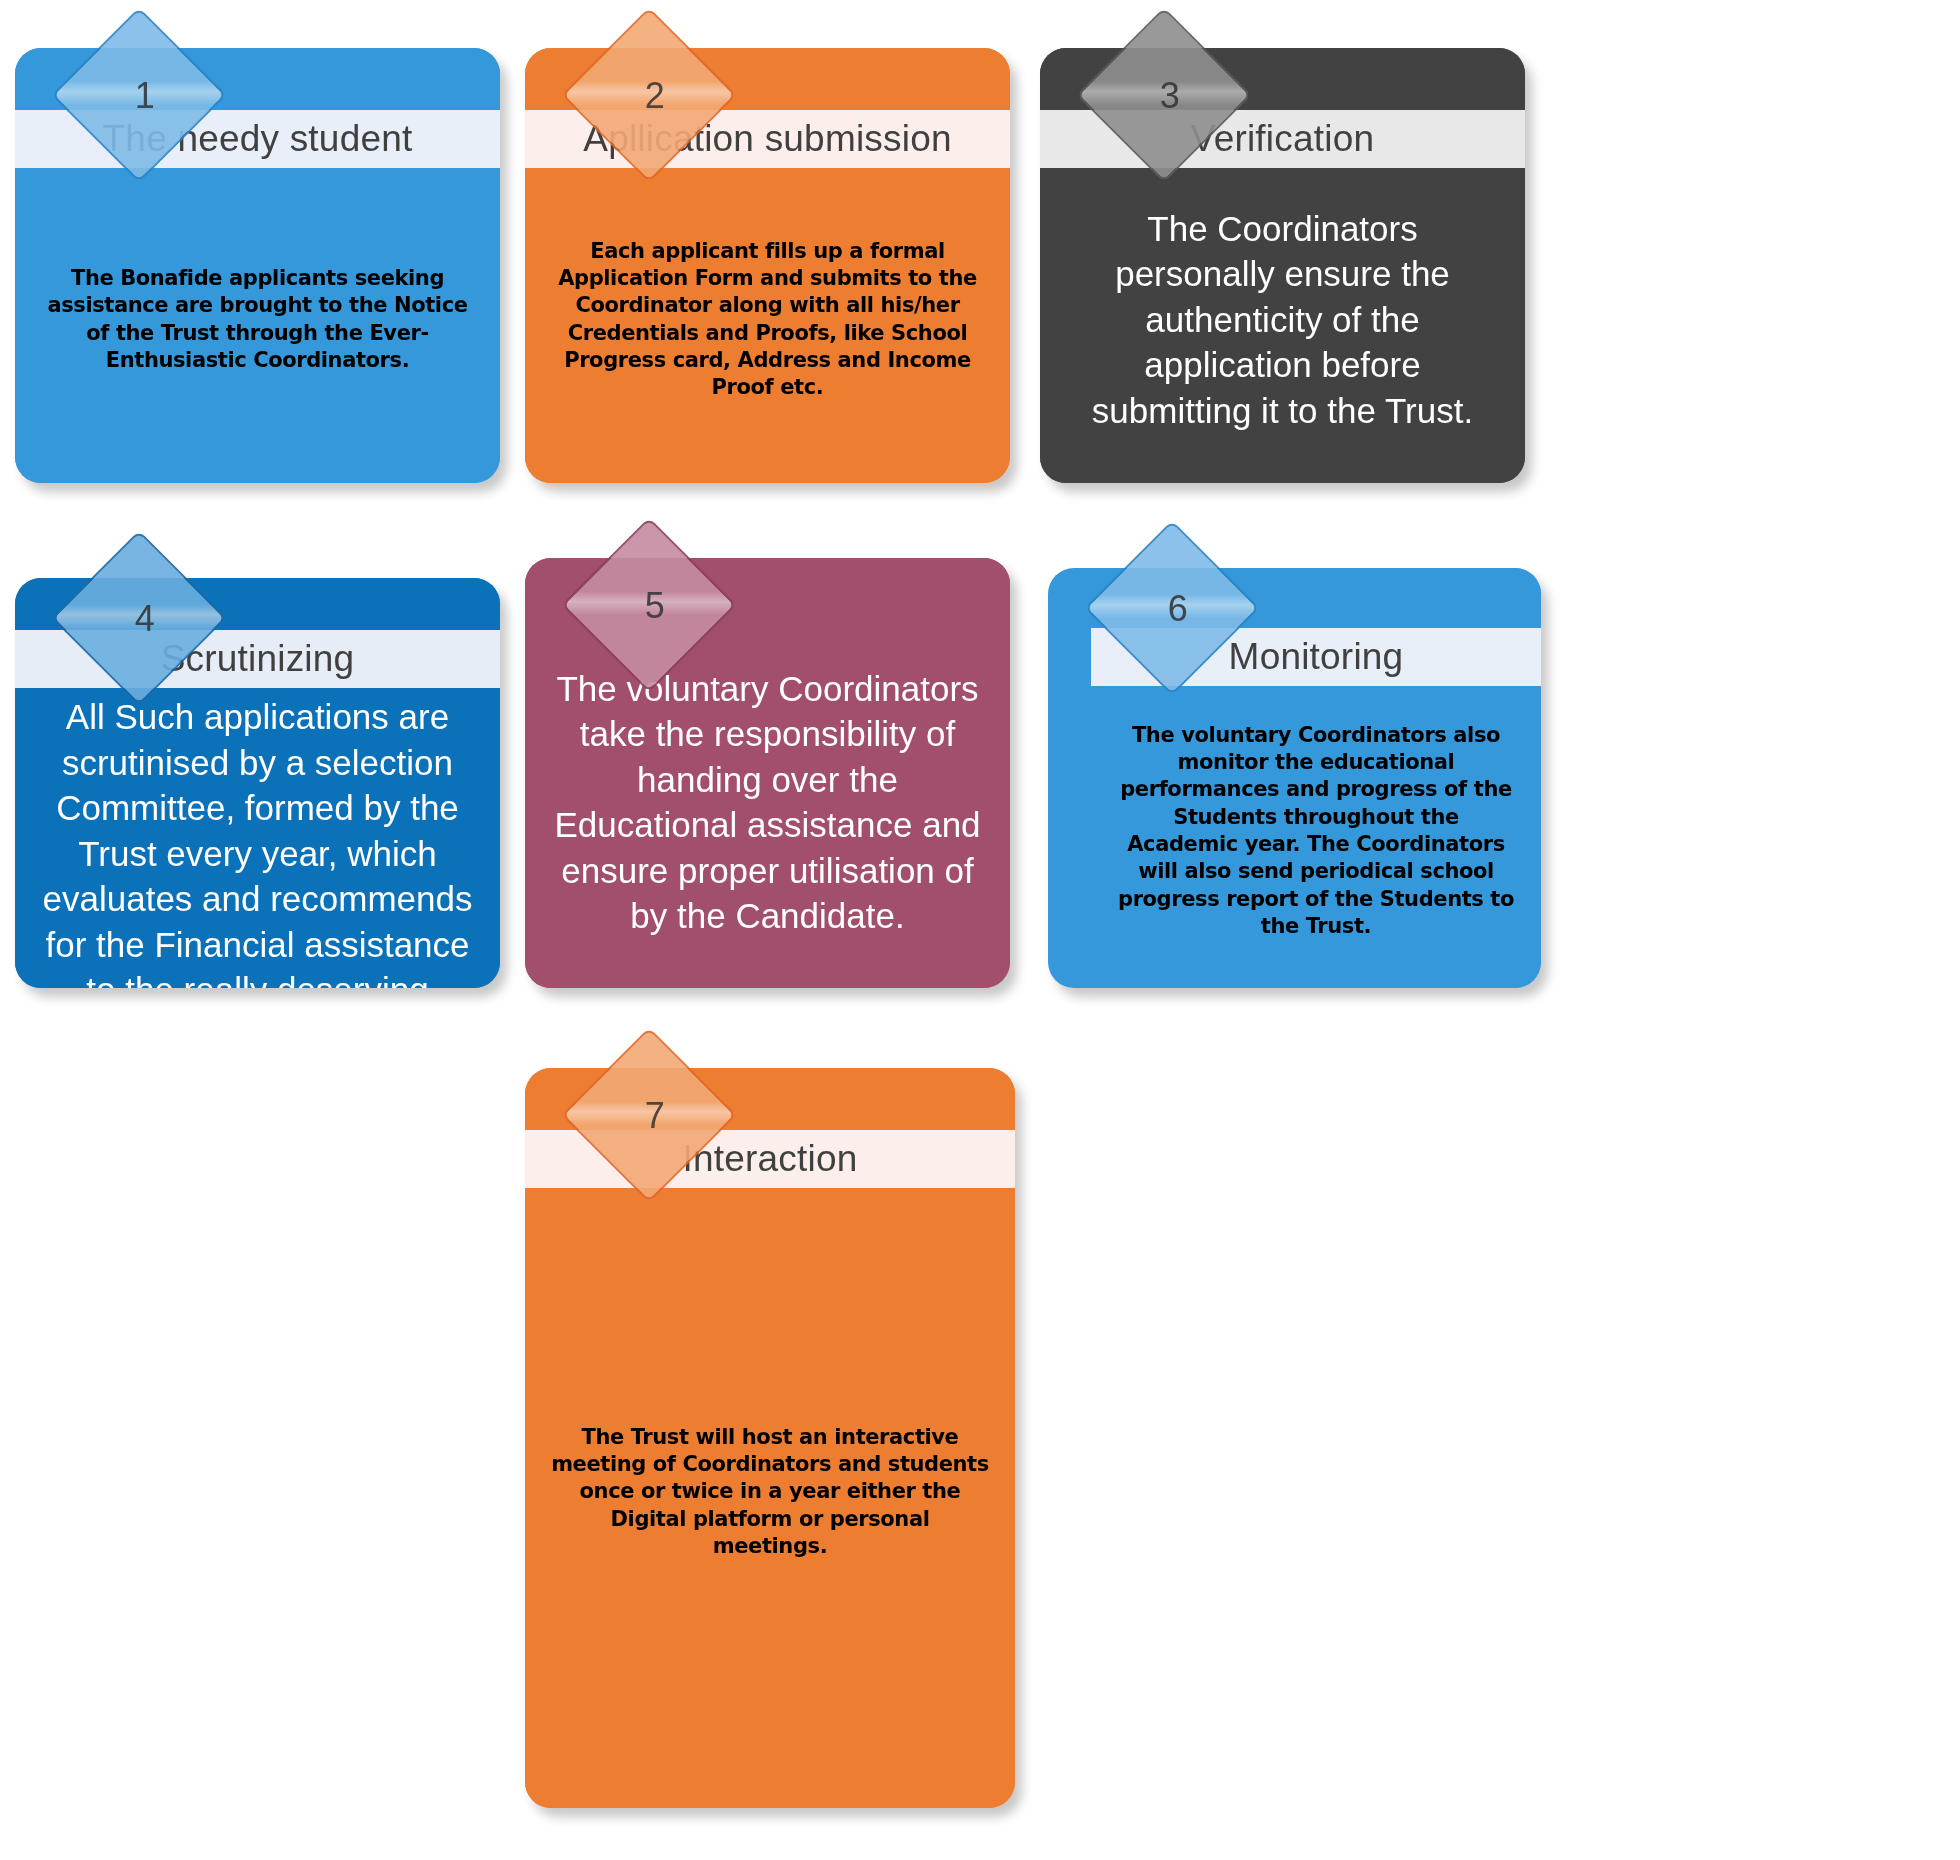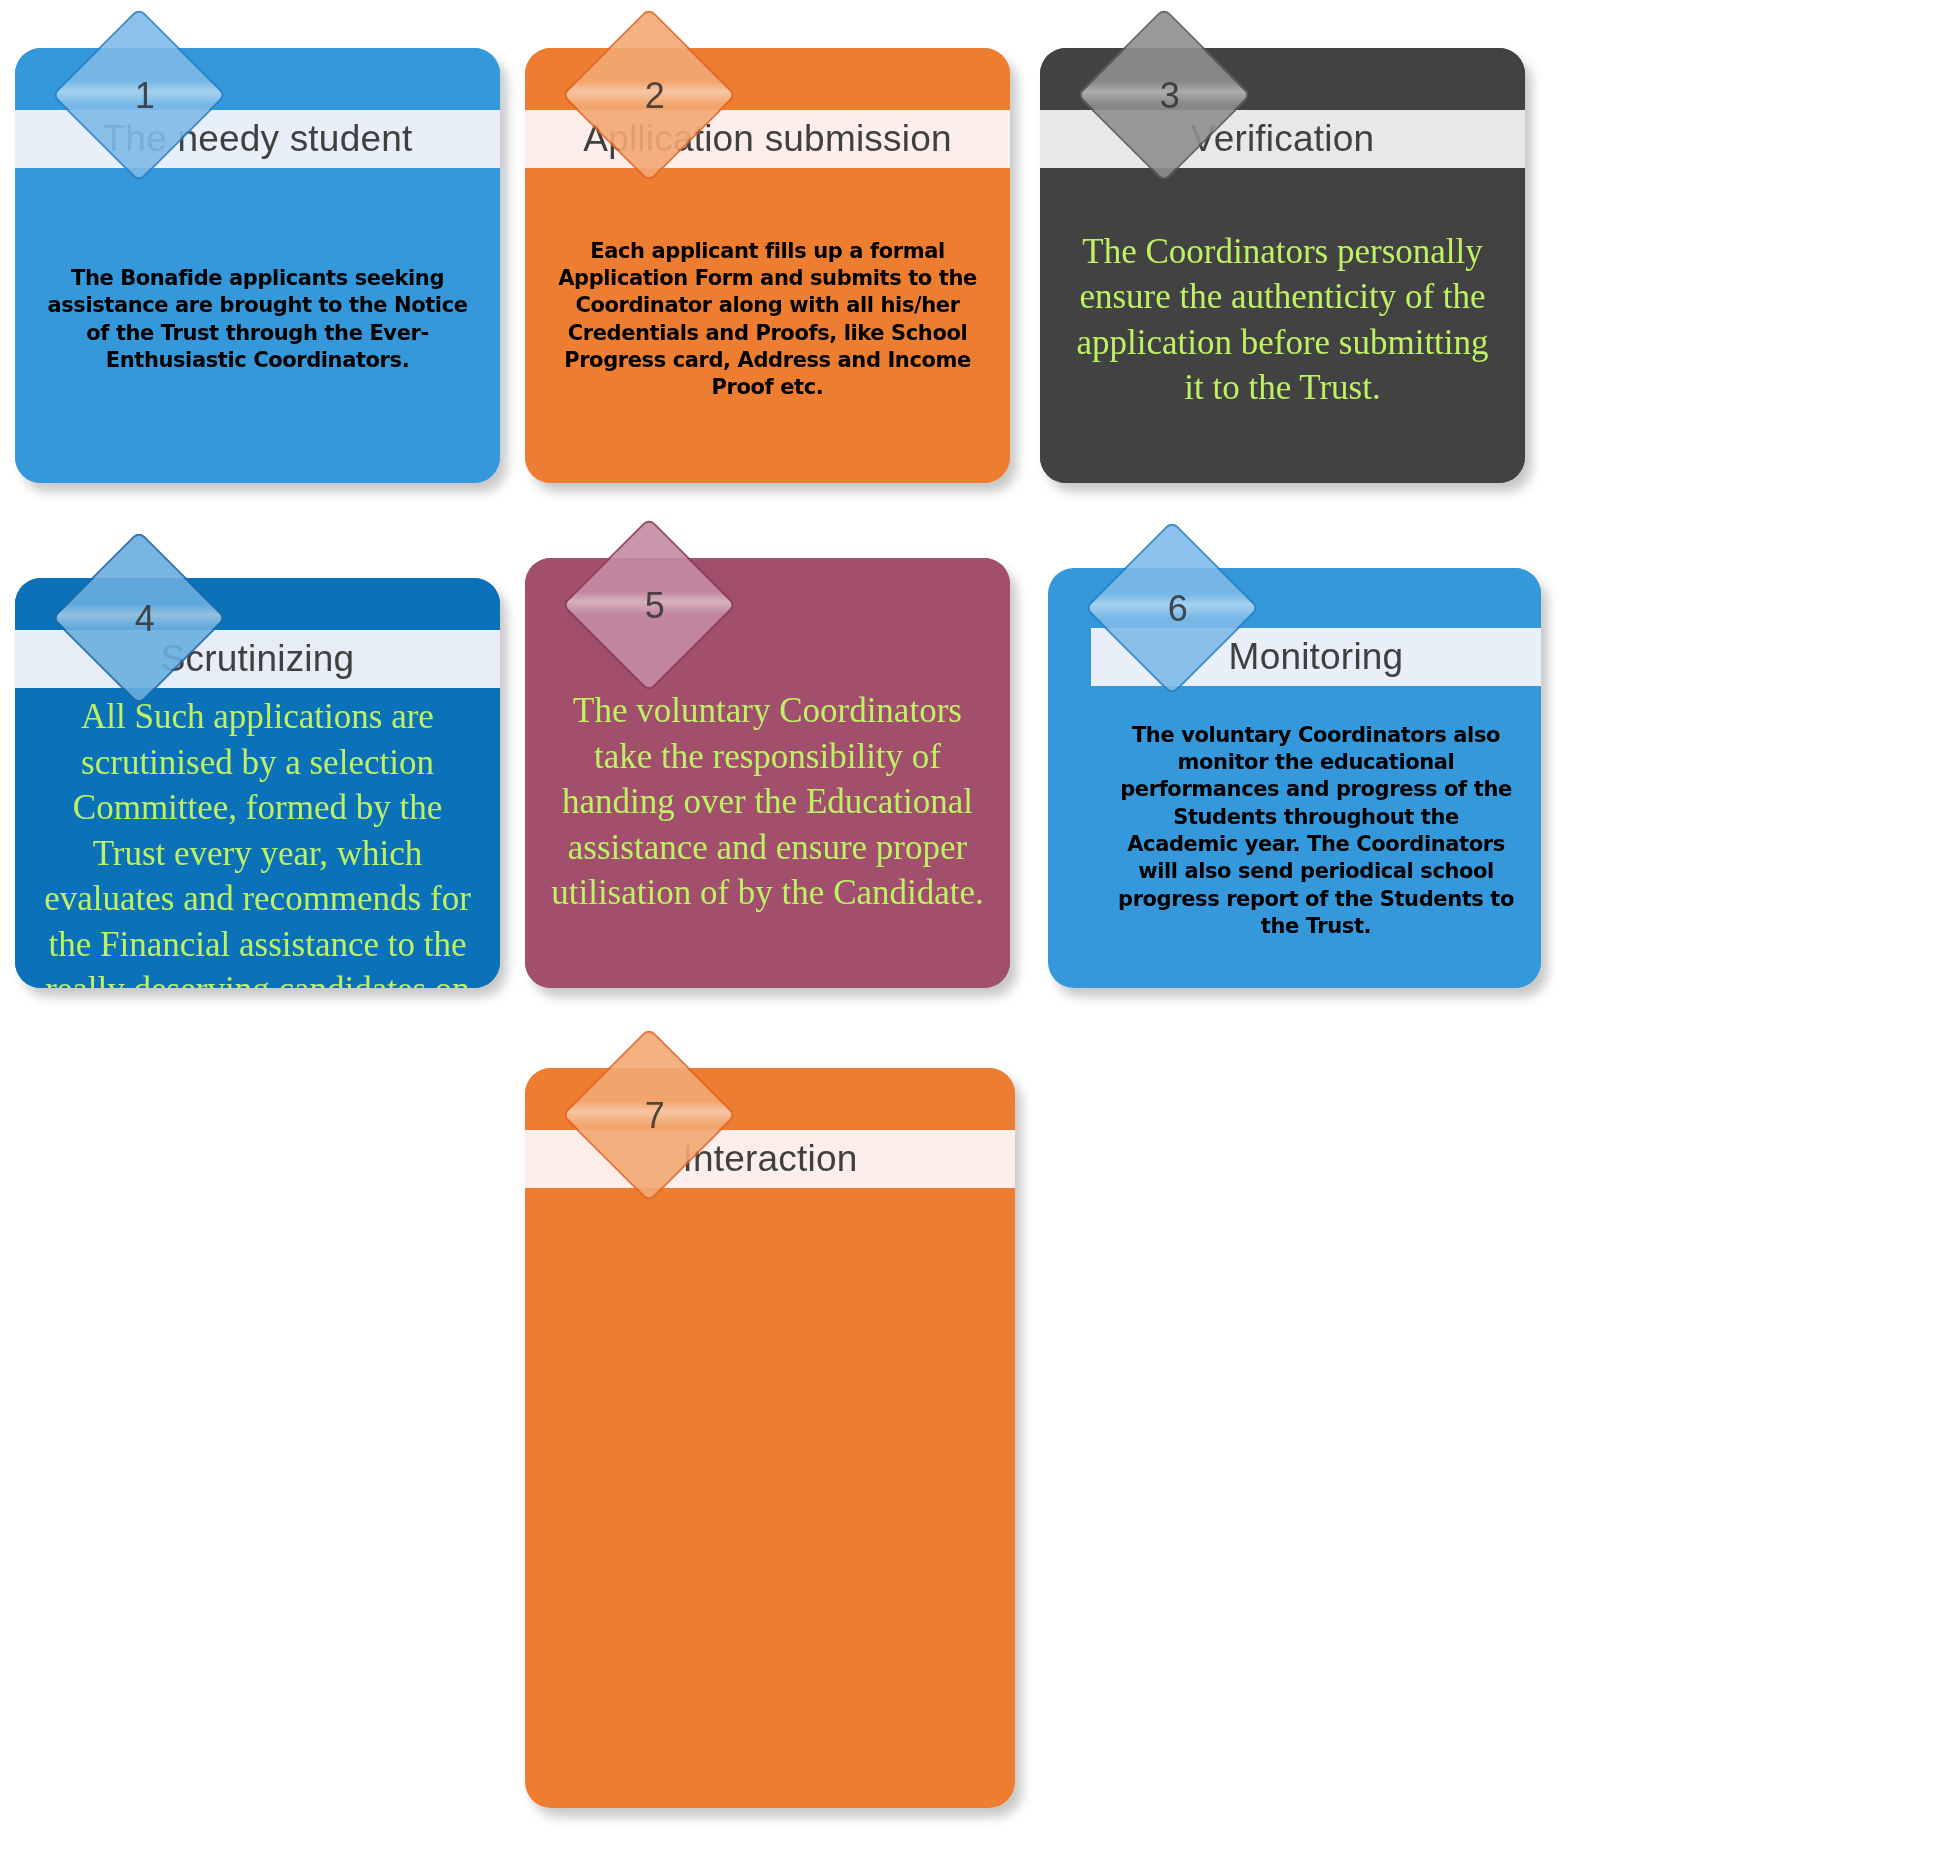--- a/index.html
+++ b/index.html
@@ -78,24 +78,24 @@
 
   
   .body-bold-dark .card-body-text {
     color: #000000;
     font-weight: 700;
     font-size: 21px;
     font-family: "DejaVu Sans", sans-serif;
     letter-spacing: -0.4px;
   }
   .body-light-white .card-body-text {
-    color: #bef264;
+    color: #ffffff;
     font-weight: 400;
     font-size: 35px;
-    font-family: Liberation Serif, serif;
+    font-family: Liberation Sans, sans-serif;
     text-align: center;
   }
 
   
   .badge {
     position: absolute;
     width: 124px;
     height: 124px;
     transform: rotate(45deg);
     border-radius: 8px;
@@ -201,18 +201,21 @@
       <div class="badge" style="left: 62px; top: -22px; border: 2px solid rgb(45, 132, 196); background: linear-gradient(135deg, rgb(127, 187, 232) 0%, rgb(127, 187, 232) 42%, rgba(255, 255, 255, 0.62) 48%, rgb(127, 187, 232) 56%, rgb(127, 187, 232) 100%); opacity: 0.9;">
         <span class="badge-num">6</span>
       </div>
     </div>
     <div class="card body-bold-dark" style="left: 525px; top: 1068px; width: 490px; height: 740px;">
       <div class="card-inner" style="background: rgb(237, 125, 49);">
         <div class="card-top" style="height: 62px; background: rgb(237, 125, 49);"></div>
         <div class="title-band" style="height: 58px; background: rgb(252, 239, 235);">
           <span class="title-band-text">Interaction</span>
         </div>
+        <div class="card-body" style="background: rgb(237, 125, 49);">
+          <div class="card-body-text">The Trust will host an interactive meeting of Coordinators and students once or twice in a year either the Digital platform or personal meetings.</div>
+        </div>
       </div>
       <div class="badge" style="left: 62px; top: -15px; border: 2px solid rgb(226, 105, 42); background: linear-gradient(135deg, rgb(243, 169, 116) 0%, rgb(243, 169, 116) 42%, rgba(255, 255, 255, 0.62) 48%, rgb(243, 169, 116) 56%, rgb(243, 169, 116) 100%); opacity: 0.9;">
         <span class="badge-num">7</span>
       </div>
     </div>
   </div>
 
 </body></html>

